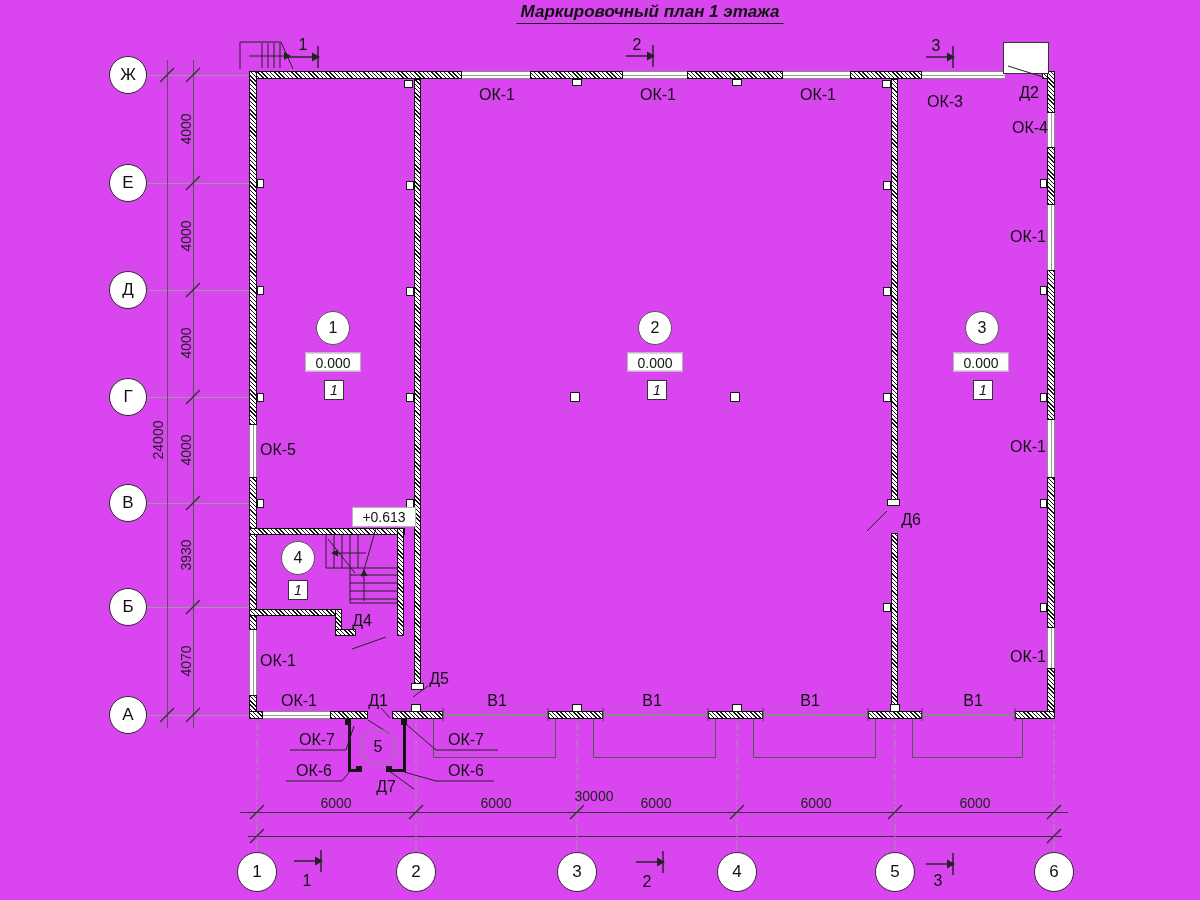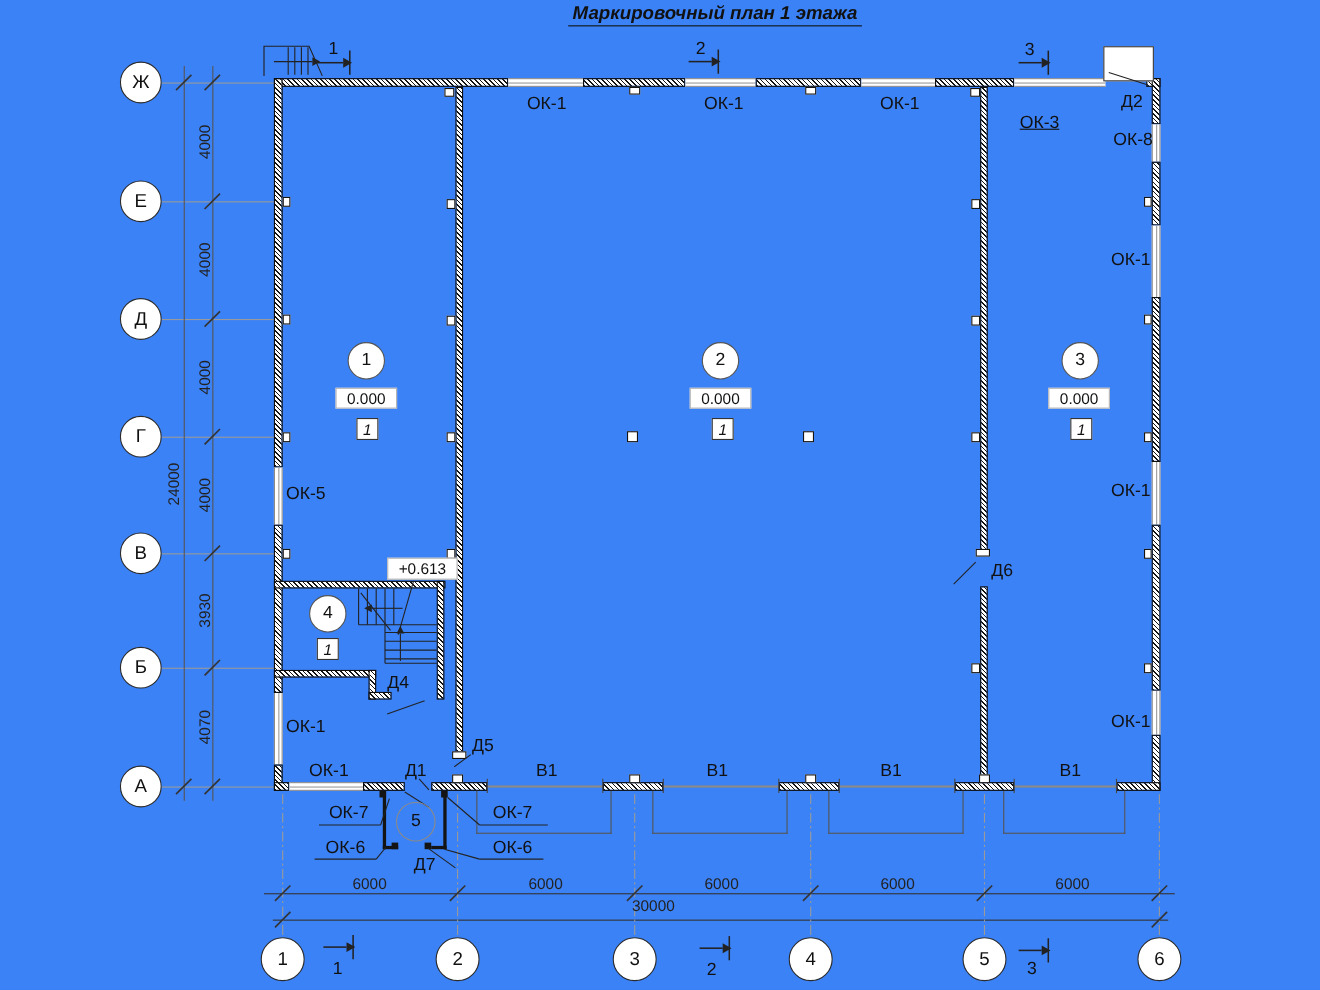--- a/index.html
+++ b/index.html
@@ -1,16 +1,16 @@
 <!DOCTYPE html>
 <html><head>
 <meta charset="utf-8">
 <style>
   html,body{margin:0;padding:0;background:#fff;font-family:"Liberation Sans",sans-serif;color:#111;}
-  #plan{position:relative;width:1200px;height:900px;background:#3b82f6;overflow:hidden;}
+  #plan{position:relative;width:1200px;height:900px;background:#d946ef;overflow:hidden;}
   .a{position:absolute;}
   .ctr{transform:translate(-50%,-50%);}
   .rot{transform:translate(-50%,-50%) rotate(-90deg);}
   .title{font-size:17px;font-style:italic;font-weight:600;border-bottom:1.4px solid #111;padding:0 4px 1px;white-space:nowrap;}
   .lbl{font-size:16px;white-space:nowrap;}
   .dim{font-size:14px;color:#222;white-space:nowrap;}
   .bub{border:1.3px solid #2b2b2b;border-radius:50%;background:#fff;display:flex;align-items:center;justify-content:center;font-size:17px;box-sizing:border-box;}
   .hw{background:repeating-linear-gradient(45deg,#141414 0 1px,#fff 1px 3px);border:1px solid #0e0e0e;box-sizing:border-box;}
   .wh{border-top:1.3px solid #8a8a8a;border-bottom:1.3px solid #8a8a8a;background:#fff;box-sizing:border-box;}
   .wh::after{content:"";position:absolute;left:0;right:0;top:3px;height:1px;background:#9a9a9a;}
@@ -276,35 +276,35 @@
   <div class="a rot dim" style="left:186px;top:343px;">4000</div>
   <div class="a rot dim" style="left:186px;top:450px;">4000</div>
   <div class="a rot dim" style="left:186px;top:555px;">3930</div>
   <div class="a rot dim" style="left:186px;top:661px;">4070</div>
   <div class="a rot dim" style="left:158px;top:440px;">24000</div>
   <div class="a ctr dim" style="left:336px;top:803px;">6000</div>
   <div class="a ctr dim" style="left:496px;top:803px;">6000</div>
   <div class="a ctr dim" style="left:656px;top:803px;">6000</div>
   <div class="a ctr dim" style="left:816px;top:803px;">6000</div>
   <div class="a ctr dim" style="left:975px;top:803px;">6000</div>
-  <div class="a ctr dim" style="left:594px;top:823px;">30000</div>
+  <div class="a ctr dim" style="left:594px;top:796px;">30000</div>
 
   <div class="a ctr lbl" style="left:303px;top:45px;">1</div>
   <div class="a ctr lbl" style="left:637px;top:45px;">2</div>
   <div class="a ctr lbl" style="left:936px;top:46px;">3</div>
   <div class="a ctr lbl" style="left:307px;top:881px;">1</div>
   <div class="a ctr lbl" style="left:647px;top:882px;">2</div>
   <div class="a ctr lbl" style="left:938px;top:881px;">3</div>
 
   <div class="a ctr lbl" style="left:497px;top:95px;">ОК-1</div>
   <div class="a ctr lbl" style="left:658px;top:95px;">ОК-1</div>
   <div class="a ctr lbl" style="left:818px;top:95px;">ОК-1</div>
-  <div class="a ctr lbl" style="left:945px;top:112px;text-decoration:underline;">ОК-3</div>
+  <div class="a ctr lbl" style="left:945px;top:102px;">ОК-3</div>
   <div class="a ctr lbl" style="left:1029px;top:93px;">Д2</div>
-  <div class="a ctr lbl" style="left:1030px;top:128px;">ОК-8</div>
+  <div class="a ctr lbl" style="left:1030px;top:128px;">ОК-4</div>
   <div class="a ctr lbl" style="left:1028px;top:237px;">ОК-1</div>
   <div class="a ctr lbl" style="left:1028px;top:447px;">ОК-1</div>
   <div class="a ctr lbl" style="left:1028px;top:657px;">ОК-1</div>
   <div class="a ctr lbl" style="left:278px;top:450px;">ОК-5</div>
   <div class="a ctr lbl" style="left:278px;top:661px;">ОК-1</div>
   <div class="a ctr lbl" style="left:299px;top:701px;">ОК-1</div>
   <div class="a ctr lbl" style="left:378px;top:701px;">Д1</div>
   <div class="a ctr lbl" style="left:497px;top:701px;">В1</div>
   <div class="a ctr lbl" style="left:652px;top:701px;">В1</div>
   <div class="a ctr lbl" style="left:810px;top:701px;">В1</div>

